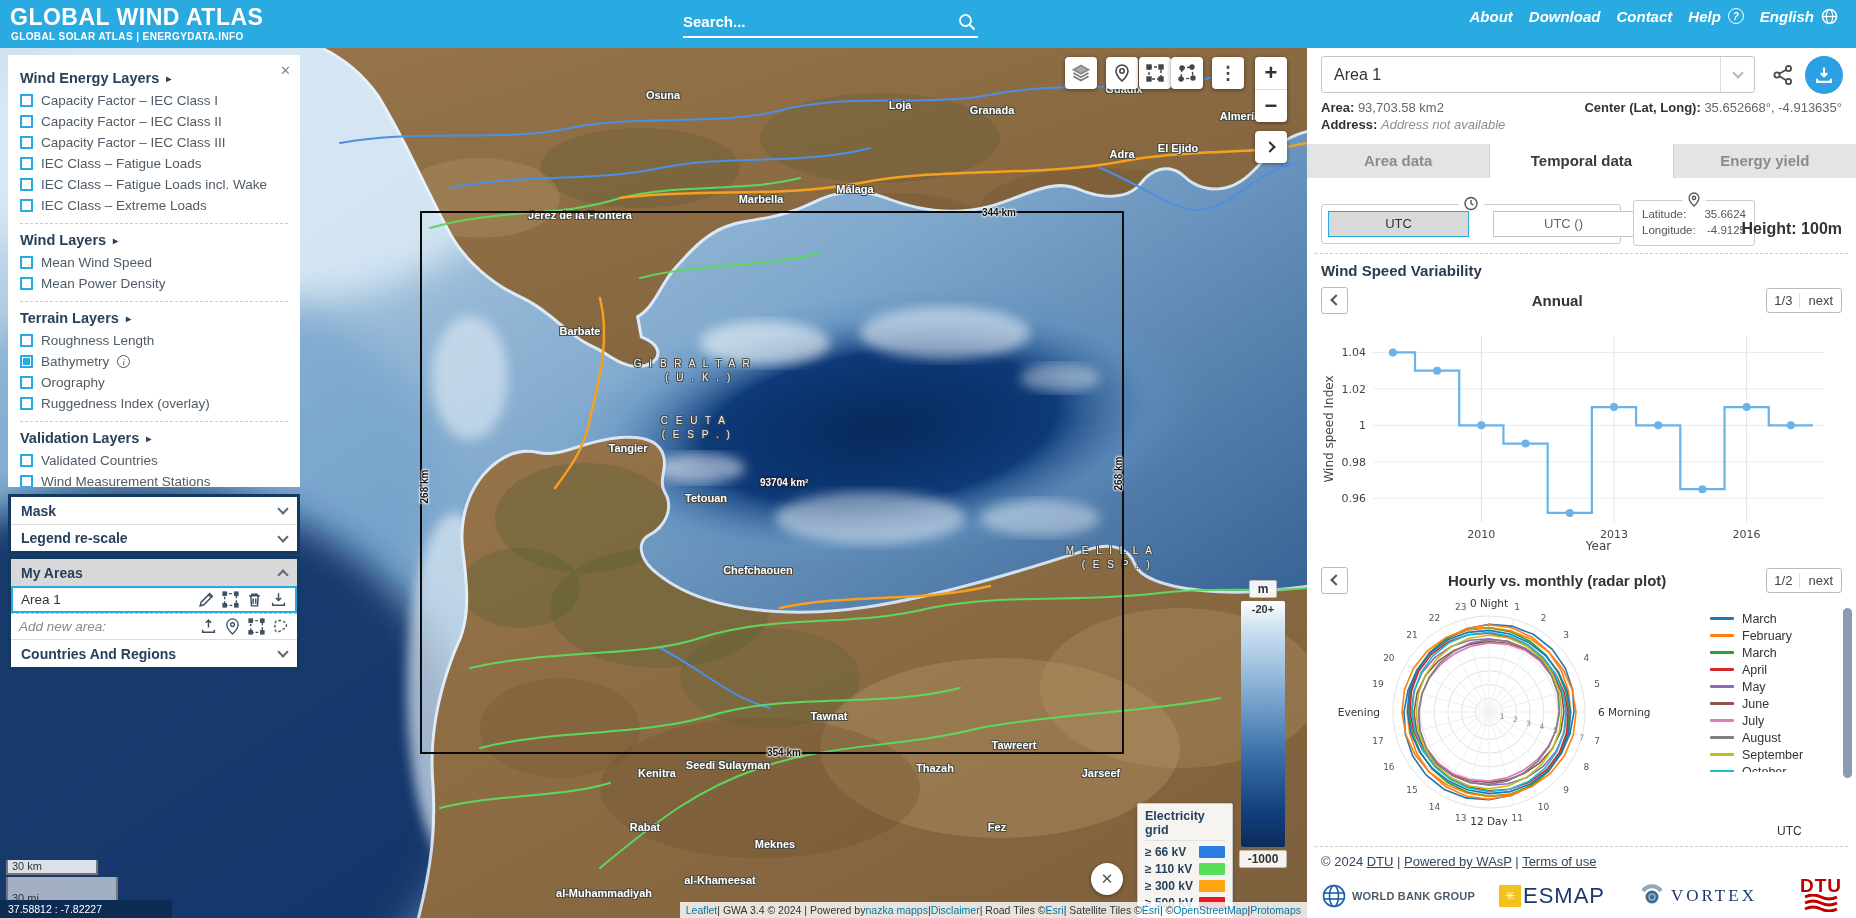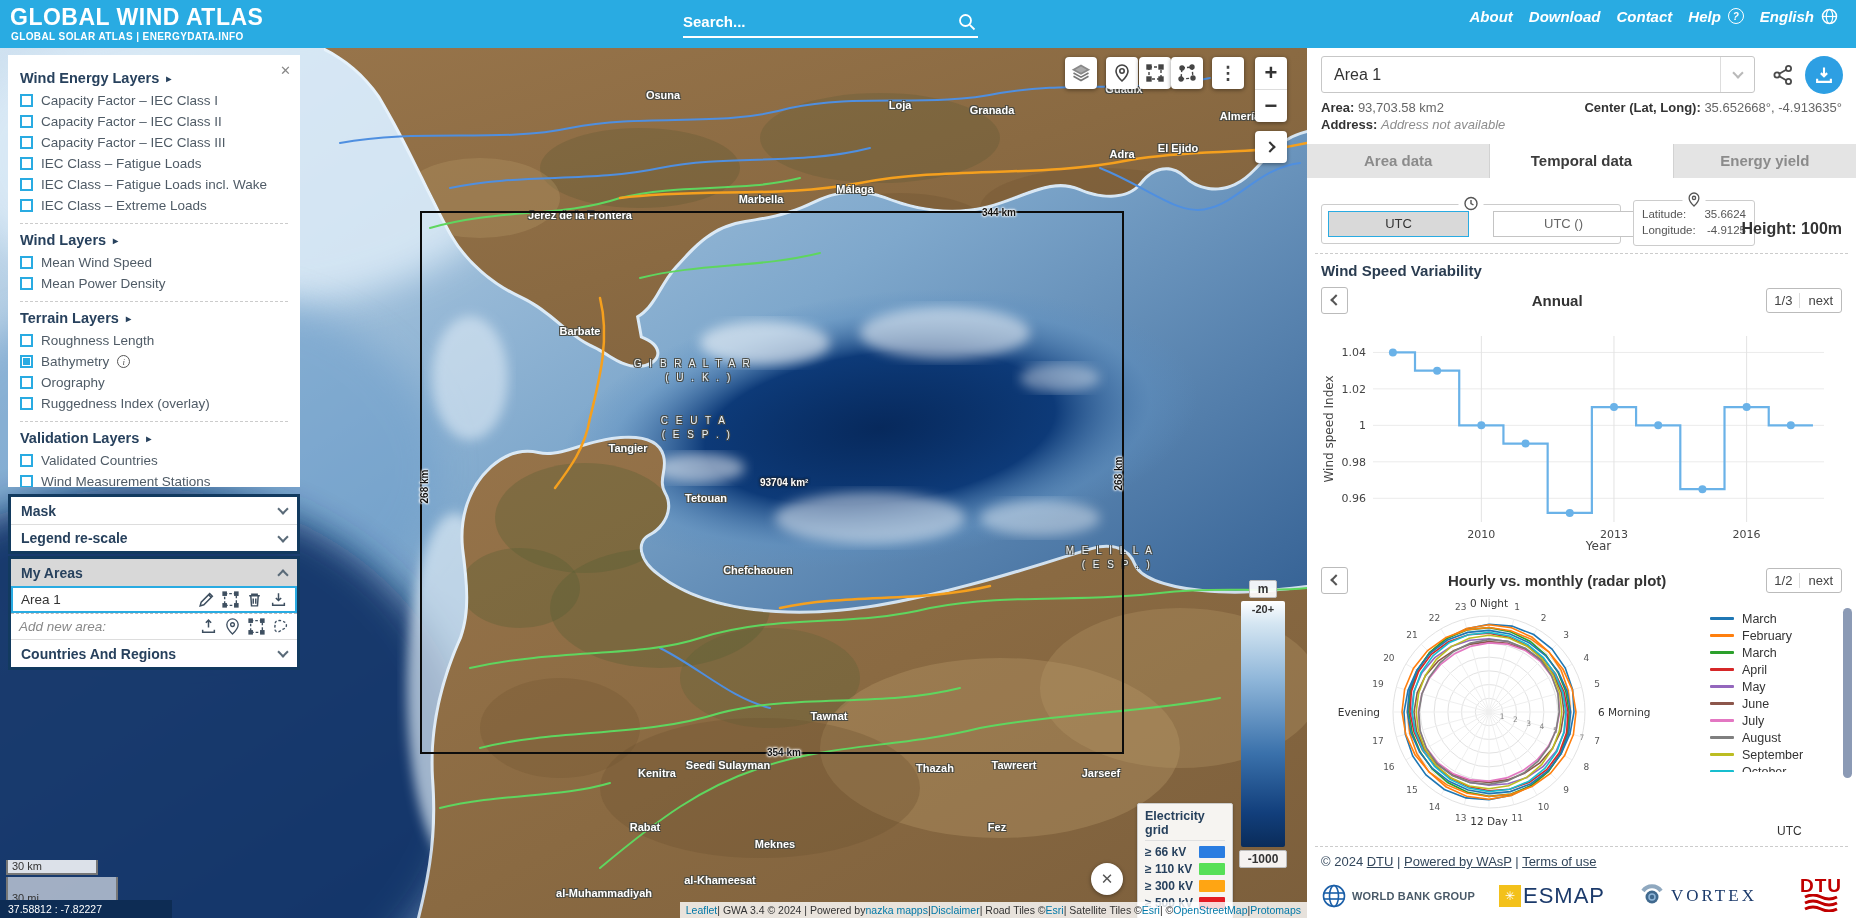--- a/index.html
+++ b/index.html
@@ -283,21 +283,21 @@
       <div class="city terr" style="left: 699px; top: 329px;">( U . K . )</div>
       <div class="city terr" style="left: 694px; top: 372px;">C E U T A</div>
       <div class="city terr" style="left: 697px; top: 386px;">( E S P . )</div>
       <div class="city" style="left: 628px; top: 400px;">Tangier</div>
       <div class="city" style="left: 706px; top: 450px;">Tetouan</div>
       <div class="city terr" style="left: 1110px; top: 502px;">M E L I L L A</div>
       <div class="city terr" style="left: 1117px; top: 516px;">( E S P . )</div>
       <div class="city" style="left: 758px; top: 522px;">Chefchaouen</div>
       <div class="city" style="left: 829px; top: 668px;">Tawnat</div>
       <div class="city" style="left: 935px; top: 720px;">Thazah</div>
-      <div class="city" style="left: 1014px; top: 717px;">Tawreert</div>
+      <div class="city" style="left: 1014px; top: 697px;">Tawreert</div>
       <div class="city" style="left: 1101px; top: 725px;">Jarseef</div>
       <div class="city" style="left: 657px; top: 725px;">Kenitra</div>
       <div class="city" style="left: 728px; top: 717px;">Seedi Sulayman</div>
       <div class="city" style="left: 645px; top: 779px;">Rabat</div>
       <div class="city" style="left: 775px; top: 796px;">Meknes</div>
       <div class="city" style="left: 997px; top: 779px;">Fez</div>
       <div class="city" style="left: 720px; top: 832px;">al-Khameesat</div>
       <div class="city" style="left: 604px; top: 845px;">al-Muhammadiyah</div>
     </div>
 

